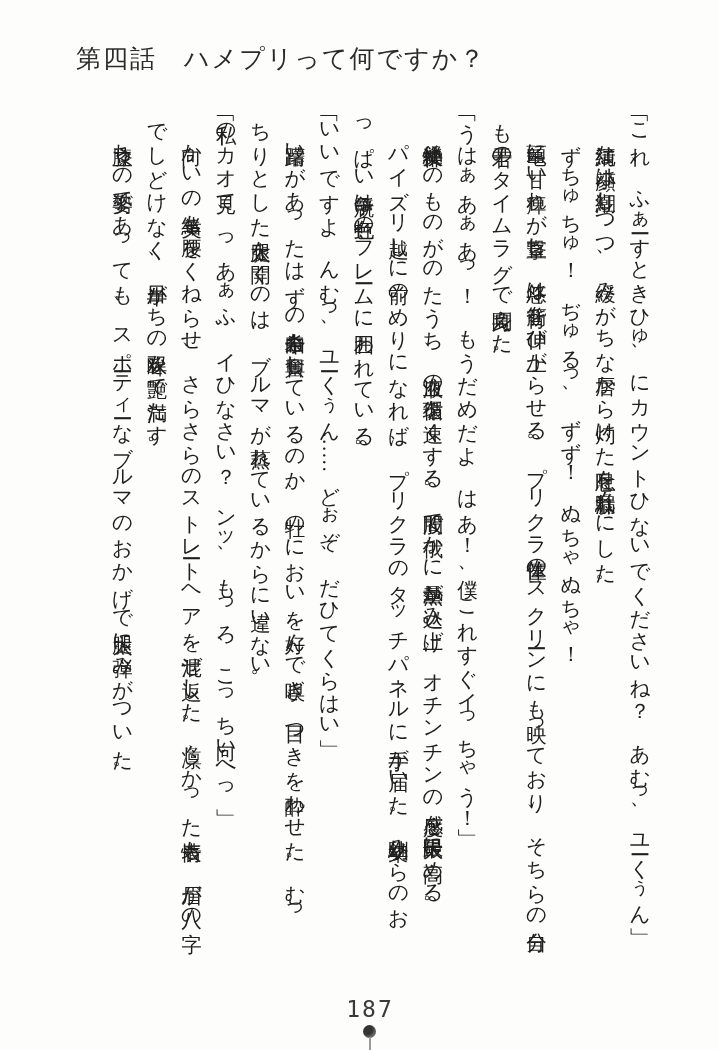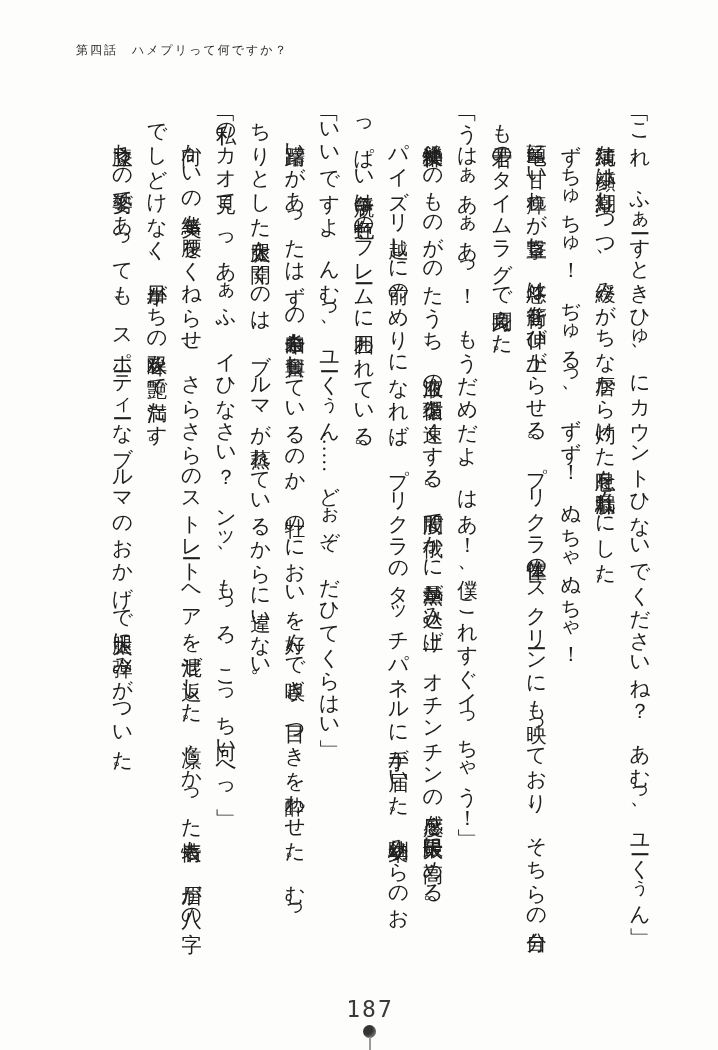--- a/index.html
+++ b/index.html
@@ -12,21 +12,21 @@
     position: relative;
     background: #fdfdfc;
     overflow: hidden;
     font-family: "Liberation Serif", "DejaVu Serif", serif;
   }
   
   .running-head {
     position: absolute;
     top: 42px;
     left: 76px;
-    font-size: 12px;
+    font-size: 25px;
     letter-spacing: 2px;
     color: #2b2b2b;
     white-space: nowrap;
   }
   
   .text-block {
     position: absolute;
     top: 109px;
     right: 61px;
     height: 822px;

